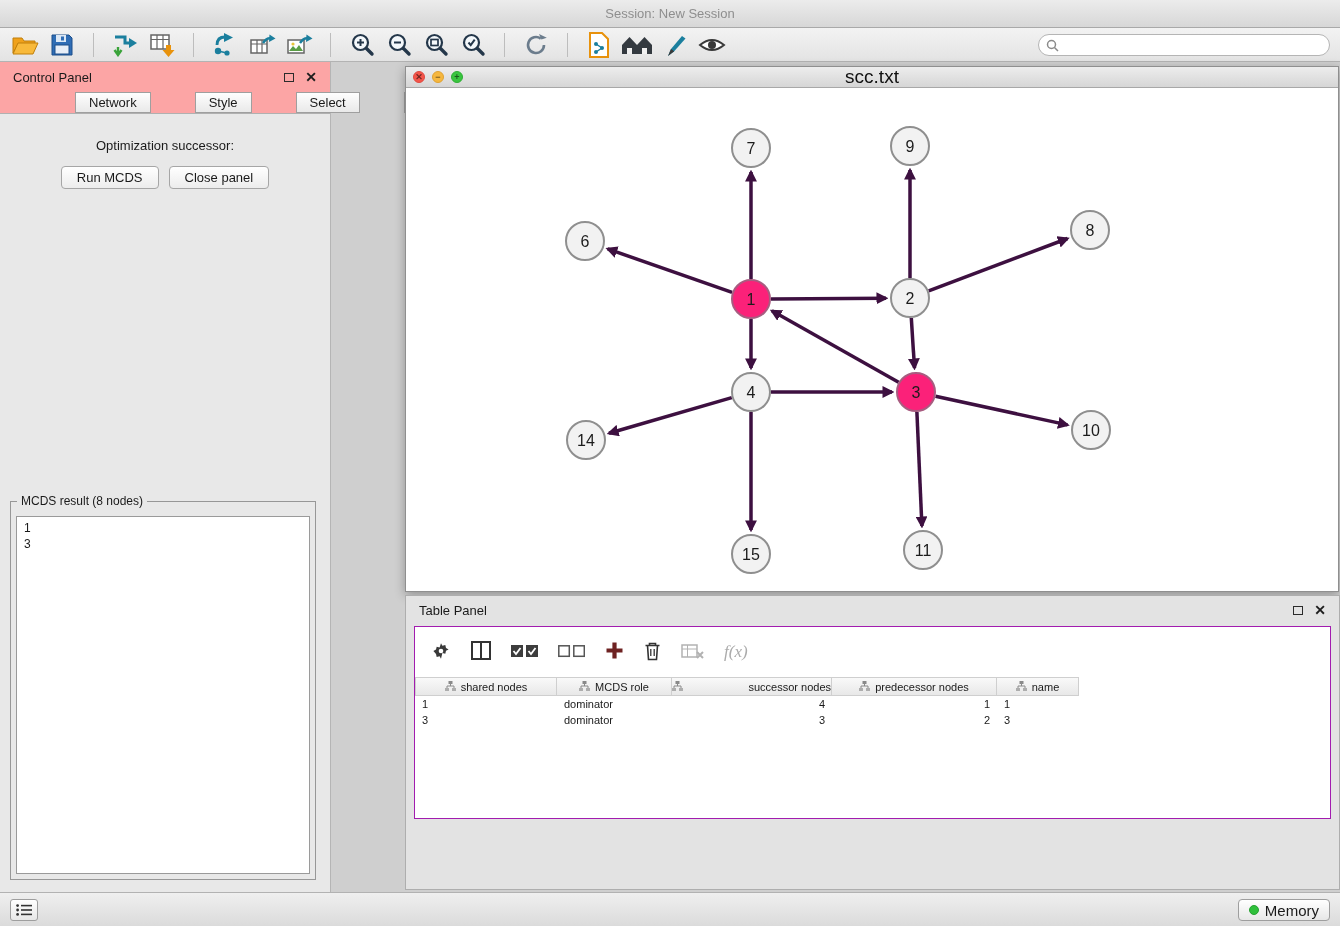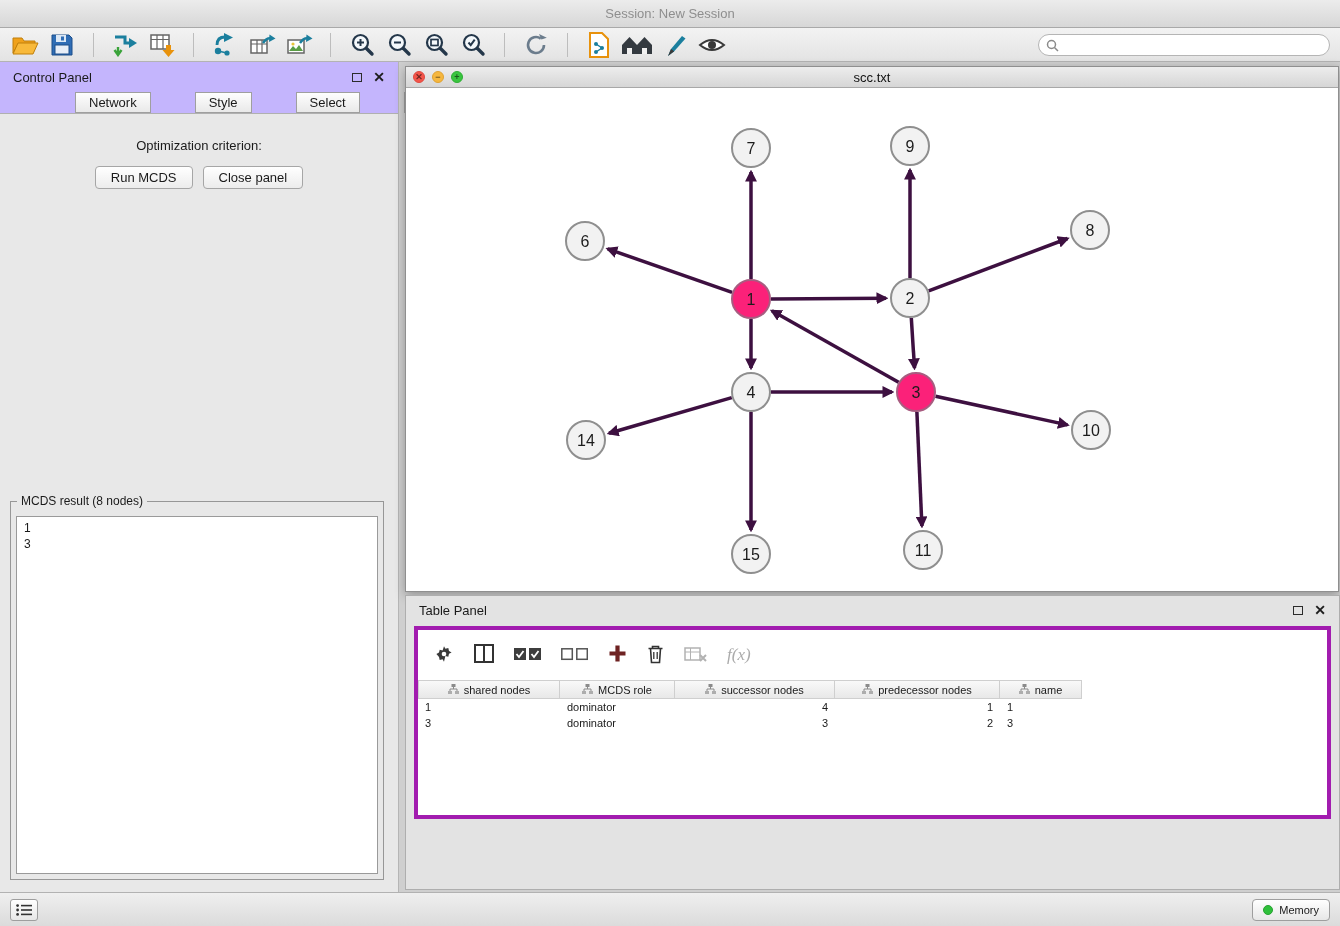--- a/index.html
+++ b/index.html
@@ -30,22 +30,22 @@
   .tb-sep { width:1px; height:24px; background:#bdbdbd; margin:0 9px; }
   .search-wrap { margin-left:auto; position:relative; }
   .search-wrap svg { position:absolute; left:8px; top:5px; }
   .search-input {
     width:292px; height:22px; border-radius:12px; border:1px solid #b5b5b5;
     background:#fff; padding:0 10px 0 26px; font-size:12px; outline:none;
     font-family:"Liberation Sans",sans-serif;
   }
   
   .control-panel {
-    position:absolute; left:0; top:62px; width:399px; height:830px;
-    background:#c4b5fd; border-right:1px solid #b5b5b5;
+    position:absolute; left:0; top:62px; width:331px; height:830px;
+    background:#fca5a5; border-right:1px solid #b5b5b5;
   }
   .cp-header { height:30px; display:flex; align-items:center; padding:0 13px; font-size:13px; }
   .win-btns { margin-left:auto; display:flex; gap:11px; align-items:center; }
   .float-btn { width:10px; height:9px; border:1.6px solid #2b2b2b; display:inline-block; }
   .close-x { font-size:14px; font-weight:bold; color:#1c1c1c; line-height:10px; }
   .cp-tabs { display:flex; margin-left:76px; height:21px;gap:45px; }
   .cp-tab {
     font-size:13px; padding:2px 13px; background:linear-gradient(#fefefe,#e9e9e9);
     border:1px solid #9f9f9f; margin-left:-1px; white-space:nowrap; cursor:default;
   }
@@ -89,32 +89,32 @@
   }
   .nw-titlebar {
     height:21px; background:linear-gradient(#ededed,#d6d6d6); border-bottom:1px solid #a8a8a8;
     display:flex; align-items:center; padding:0 7px; position:relative;
   }
   .traffic { display:flex; gap:7px; z-index:2; }
   .light { width:12px; height:12px; border-radius:50%; font-size:9px; line-height:11px; text-align:center; color:rgba(0,0,0,0.55); font-weight:bold; }
   .light.red { background:#f5554a; border:1px solid #dd4b42; }
   .light.yellow { background:#f6b73e; border:1px solid #dfa233; }
   .light.green { background:#39c53f; border:1px solid #2fae35; }
-  .nw-title { position:absolute; left:0; right:0; text-align:center; font-size:13px; color:#111; }
+  .nw-title { position:absolute; left:0; right:0; text-align:center; font-size:19px; color:#111; }
   .nw-canvas { position:absolute; left:0; right:0; top:22px; bottom:0; background:#fff; }
   .nw-canvas svg { display:block; }
   
   .table-panel {
     position:absolute; left:405px; top:595px; width:935px; height:295px;
     background:#e3e3e3; border:1px solid #aeaeae;
   }
   .tp-header { height:28px; display:flex; align-items:center; padding:1px 13px; font-size:13px; }
   .tp-wrap {
     position:absolute; left:8px; right:8px; top:30px; height:193px;
-    background:#fff; border:4px solid #a21caf; overflow:hidden;
+    background:#fff; border:1px solid #a21caf; overflow:hidden;
   }
   .tp-icons { height:50px; display:flex; align-items:center; gap:20px; padding:0 16px; }
   .fx {
     font-family:"Liberation Serif", serif; font-style:italic; color:#ababab; font-size:17px;
   }
   .tp-head-row { display:flex; height:19px; }
   .th {
     background:linear-gradient(#f9f9f9,#e8e8e8); border:1px solid #cfcfcf; border-left:none;
     display:flex; align-items:center; justify-content:center; gap:5px; font-size:11px;
     height:19px; flex:none;
@@ -134,21 +134,21 @@
     background:linear-gradient(#efefef,#dbdbdb); border-top:1px solid #b2b2b2;
   }
   .list-btn {
     position:absolute; left:10px; top:6px; width:28px; height:22px;
     border:1px solid #9e9e9e; border-radius:3px; background:linear-gradient(#fff,#e7e7e7);
     display:flex; align-items:center; justify-content:center;
   }
   .memory-btn {
     position:absolute; right:10px; top:6px; height:22px;
     border:1px solid #9e9e9e; border-radius:4px; background:linear-gradient(#fff,#e7e7e7);
-    display:flex; align-items:center; gap:6px; padding:0 10px; font-size:11px;
+    display:flex; align-items:center; gap:6px; padding:0 10px; font-size:15px;
   }
   .mem-dot { width:10px; height:10px; border-radius:50%; background:#2fc03b; border:1px solid #27a232; }
 </style>
 </head>
 <body>
 
 <div class="titlebar">
   <span>Session: New Session</span>
 </div>
 
@@ -292,21 +292,21 @@
       <span class="close-x">✕</span>
     </span>
   </div>
   <div class="cp-tabs">
       <div class="cp-tab">Network</div>
       <div class="cp-tab">Style</div>
       <div class="cp-tab">Select</div>
       <div class="cp-tab selected">MCDS</div>
     </div>
   <div class="cp-content">
-    <div class="opt-label">Optimization criterion:</div>
+    <div class="opt-label">Optimization successor:</div>
     <div class="cp-buttons">
       <button class="cp-btn">Run MCDS</button>
       <button class="cp-btn">Close panel</button>
     </div>
     <fieldset class="mcds-result">
       <legend>MCDS result (8 nodes)</legend>
       <div class="result-box">
           <div>1</div>
           <div>3</div>
         </div>
@@ -464,21 +464,21 @@
         </div>
         <div class="th" style="width: 115px;">
           <span><svg width="11" height="10" viewBox="0 0 11 10">
               <path d="M5.5 3 V5 M2 7 V5 H9 V7" stroke="#8a8a8a" fill="none"></path>
               <rect x="3.5" y="0" width="4" height="3" fill="#8a8a8a"></rect>
               <rect x="0" y="7" width="4" height="3" fill="#adadad"></rect>
               <rect x="7" y="7" width="4" height="3" fill="#adadad"></rect>
             </svg></span>
           <span>MCDS role</span>
         </div>
-        <div class="th" style="width: 160px;">
+        <div class="th" style="width: 160px; justify-content: space-between;">
           <span><svg width="11" height="10" viewBox="0 0 11 10">
               <path d="M5.5 3 V5 M2 7 V5 H9 V7" stroke="#8a8a8a" fill="none"></path>
               <rect x="3.5" y="0" width="4" height="3" fill="#8a8a8a"></rect>
               <rect x="0" y="7" width="4" height="3" fill="#adadad"></rect>
               <rect x="7" y="7" width="4" height="3" fill="#adadad"></rect>
             </svg></span>
           <span>successor nodes</span>
         </div>
         <div class="th" style="width: 165px;">
           <span><svg width="11" height="10" viewBox="0 0 11 10">

